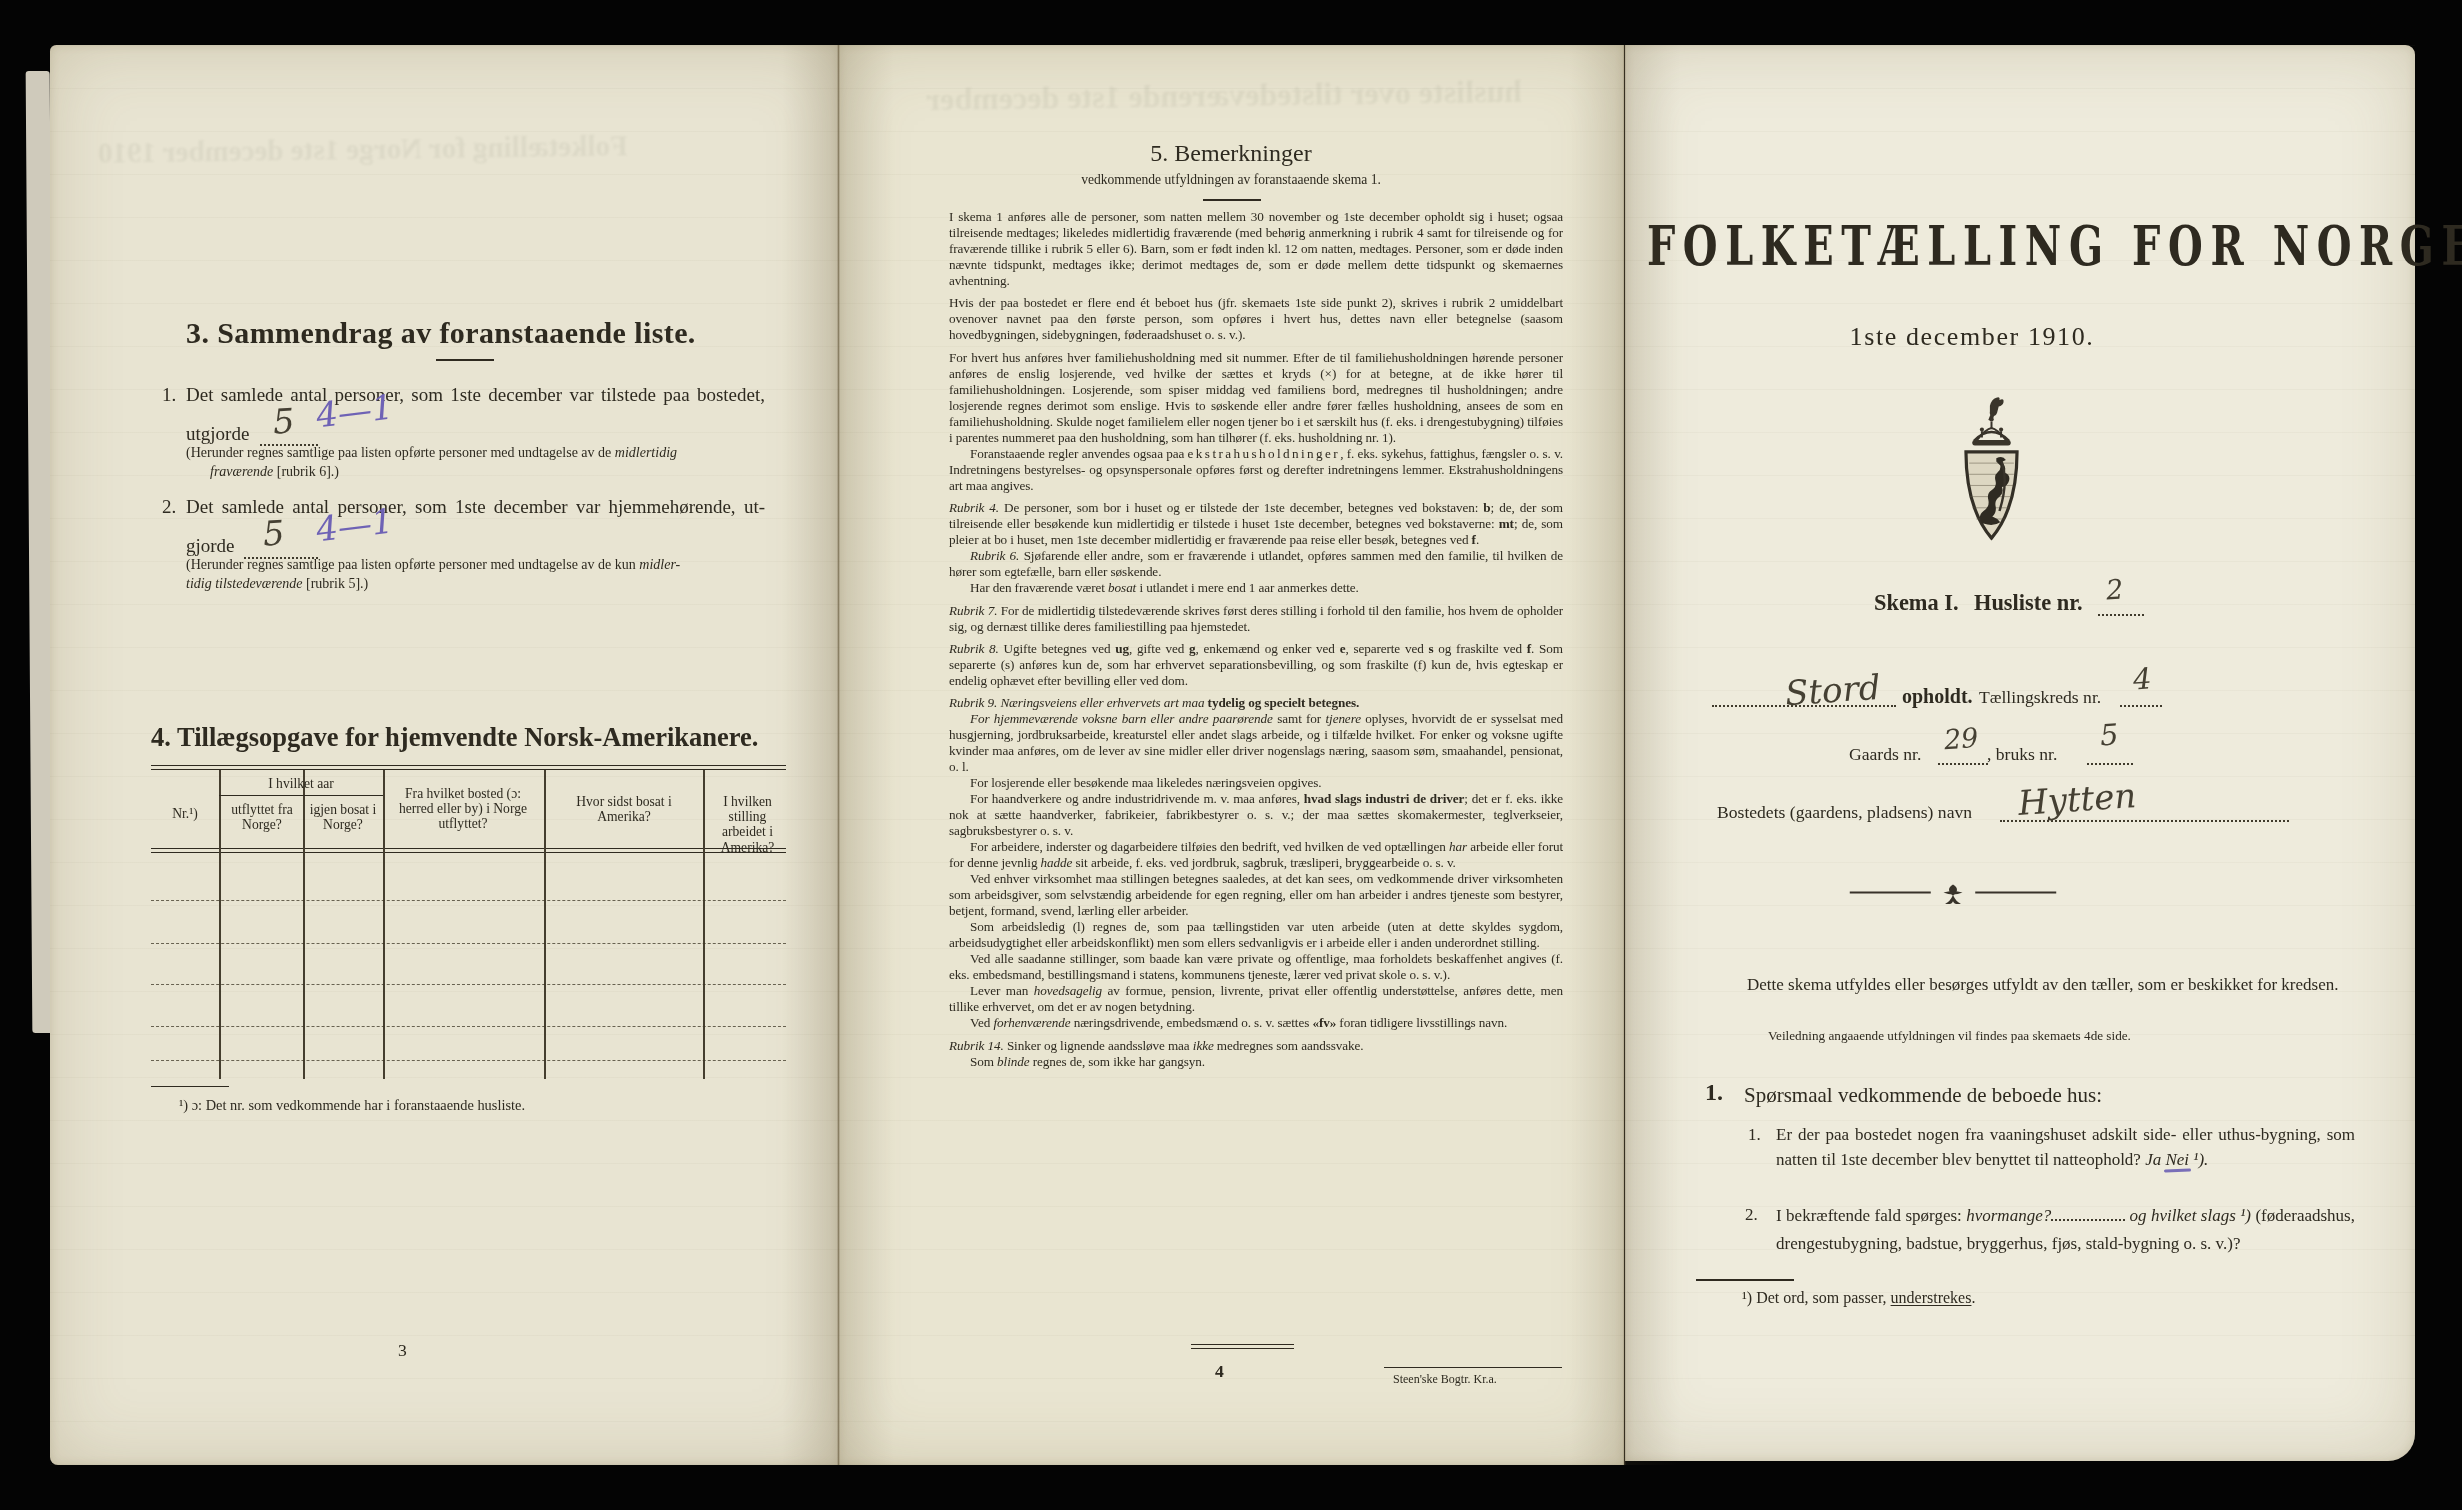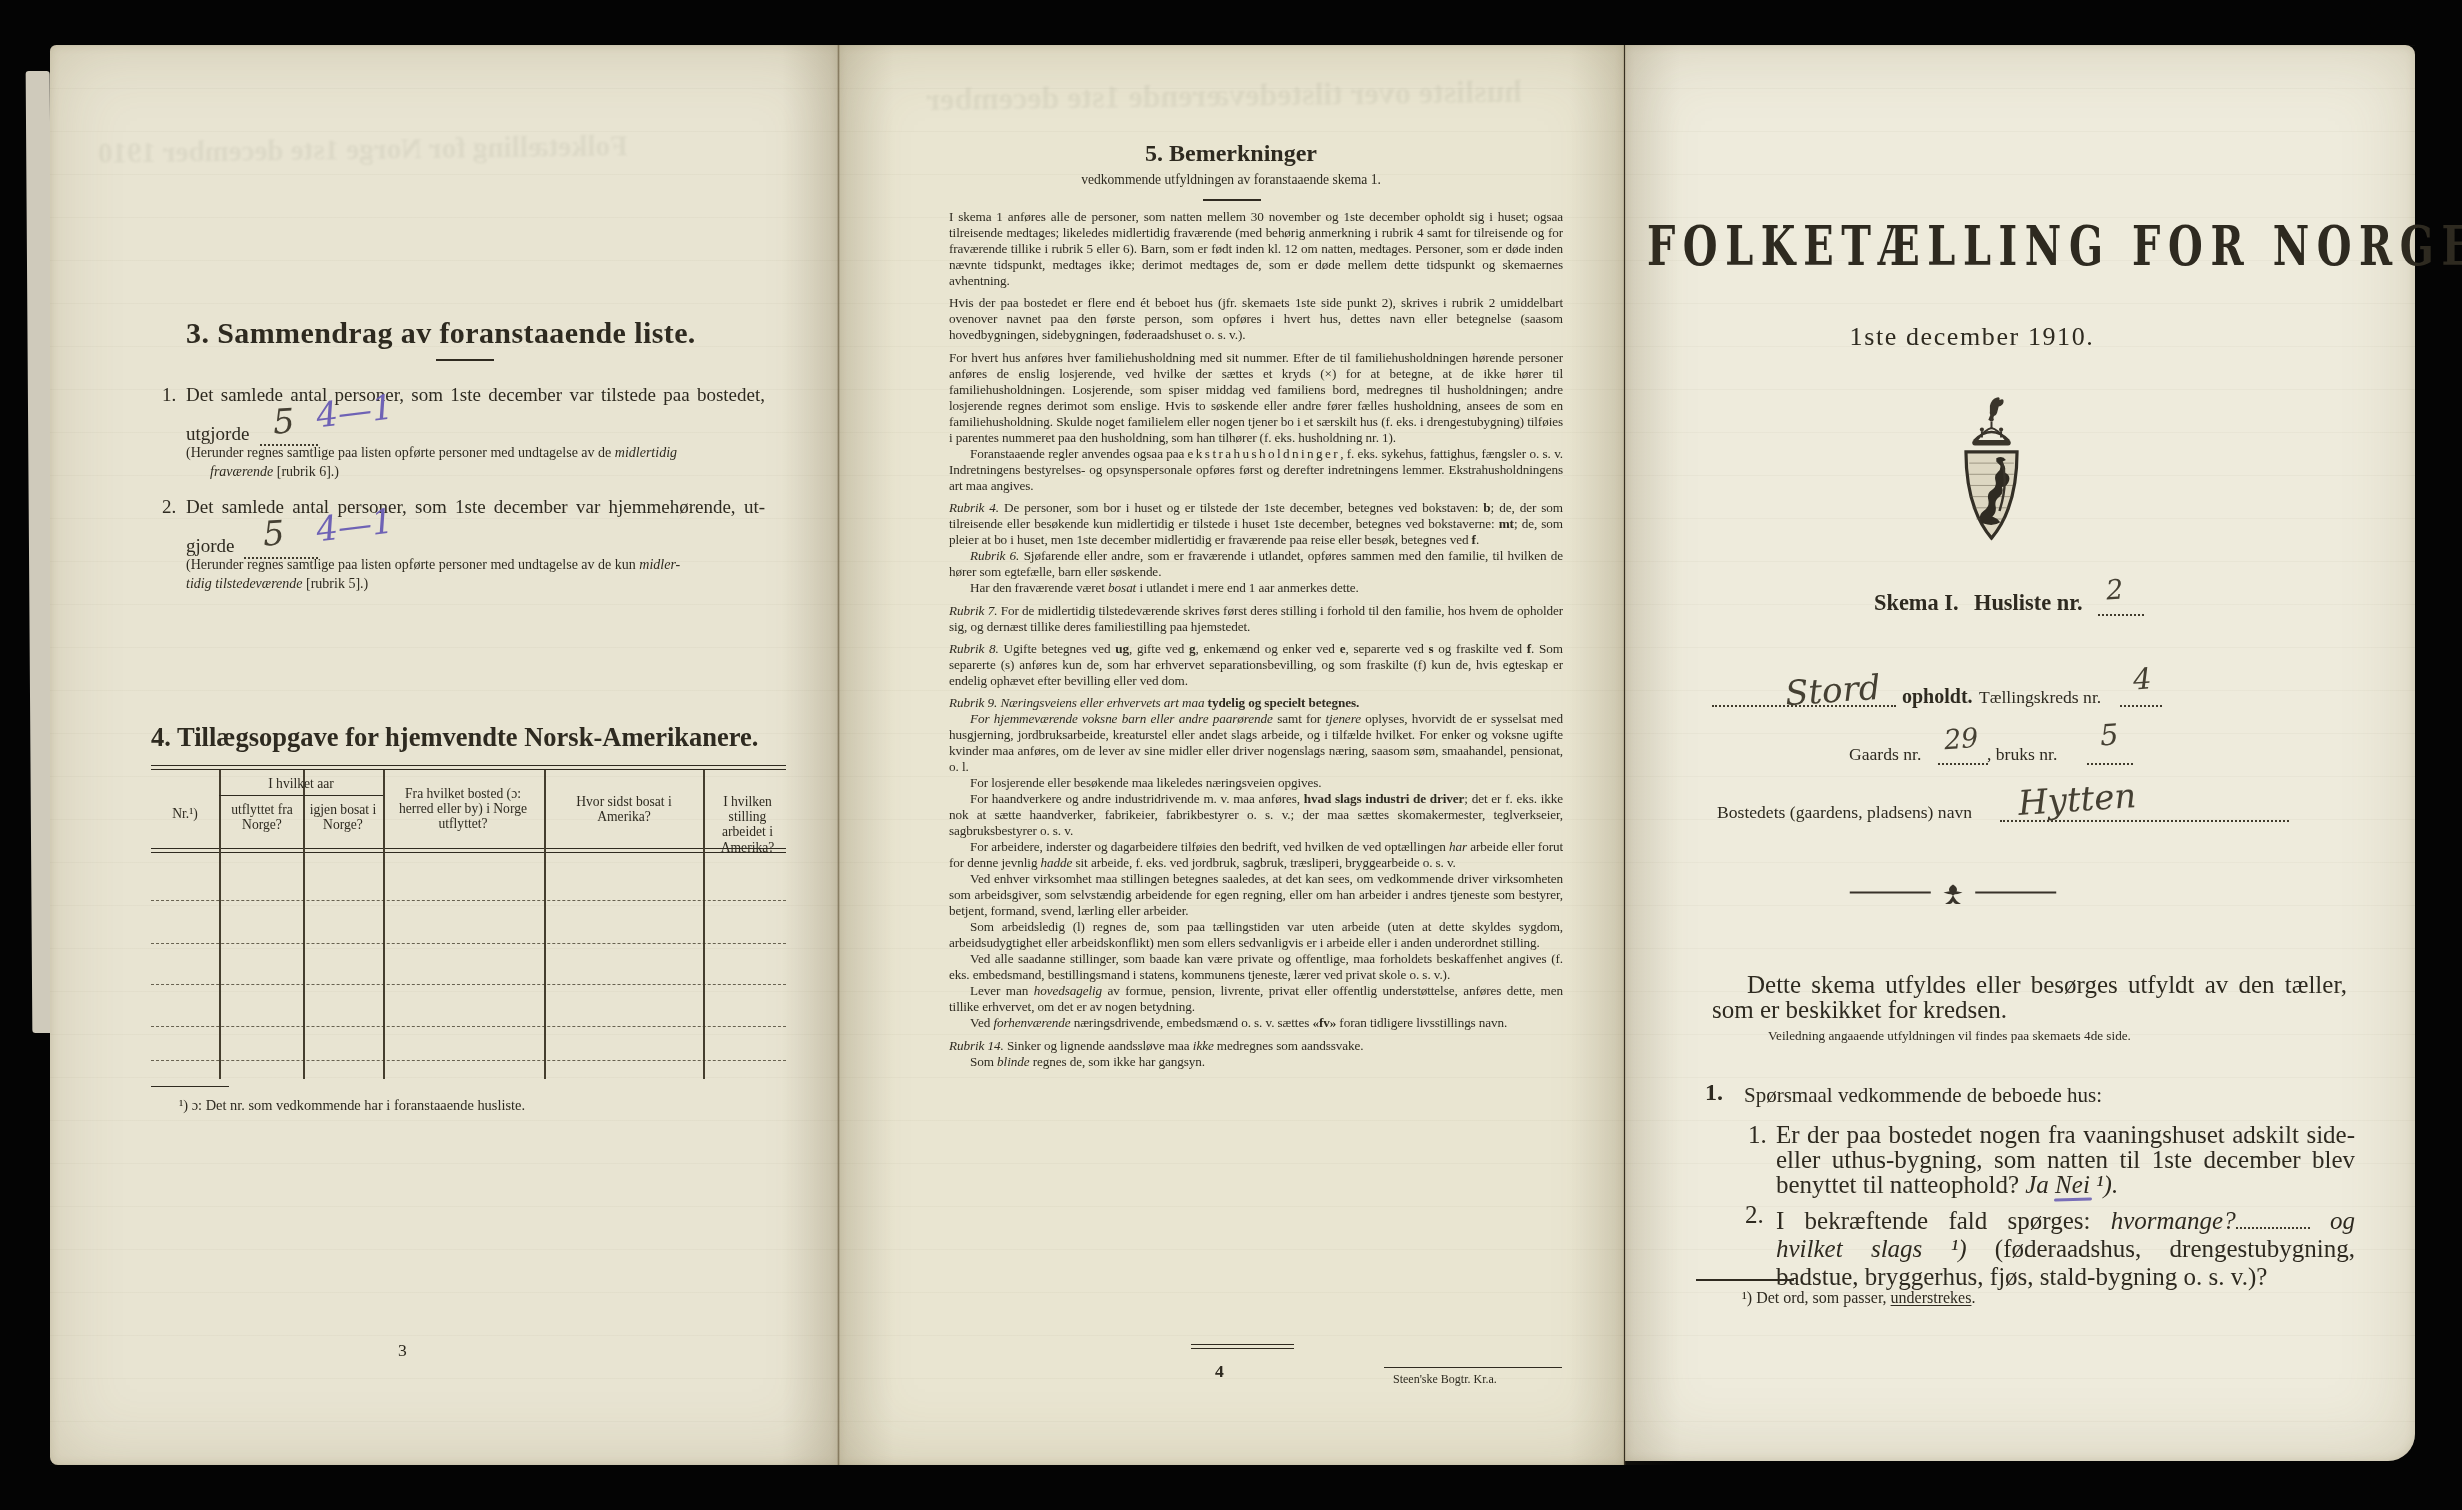--- a/index.html
+++ b/index.html
@@ -40,37 +40,37 @@
   .small18{font-size:14px;line-height:17.6px;}
   .dotline{border-bottom:2px dotted #3f3a2c;display:inline-block;}
   .hand{font-family:"DejaVu Serif","Liberation Serif",serif;font-style:italic;color:#454033;
         transform:rotate(-4deg);}
   .ink{font-family:"DejaVu Serif","Liberation Serif",serif;font-style:italic;color:#6e62b5;
        transform:rotate(-7deg);}
   .tbl-head{font-size:13.6px;line-height:15.2px;text-align:center;}
   .vline{position:absolute;width:1.6px;background:#453e2f;}
   .rowline{position:absolute;height:0.8px;border-top:1.2px dashed rgba(62,55,38,.75);}
   
-  .mp-title{font-size:24px;font-weight:bold;}
+  .mp-title{font-size:24px;font-weight:normal;}
   .mp-sub{font-size:13.6px;}
   .mp-items{position:absolute;left:111px;top:164px;width:614px;font-size:13.2px;line-height:16px;
             letter-spacing:-0.1px;height:1138px;overflow:hidden;}
   .mp-item{position:relative;margin-bottom:6.4px;}
   .mp-item p{margin:0;text-align:justify;}
   .mp-item p.ind{text-indent:21px;}
   .mp-foot{font-size:12px;}
   
   .rp-title{font-size:42px;font-weight:bold;letter-spacing:8px;white-space:nowrap;
             font-family:"DejaVu Serif",serif;transform:scale(.95,1.28);transform-origin:center top;}
   .rp-date{font-size:26px;letter-spacing:1.6px;}
   .lbl22{font-size:17.6px;}
   .lbl25{font-size:20px;font-weight:bold;}
   .skema{font-size:22.4px;font-weight:bold;}
   .hand-big{font-size:34px;}
-  .q{font-size:25px;line-height:25px;}
+  .q{font-size:17px;line-height:25px;}
   .neiu{position:relative;}
   .neiu::after{content:"";position:absolute;left:-1.6px;right:-1.6px;bottom:-3.2px;height:3.2px;
                background:#6c60b4;border-radius:2.4px;transform:rotate(-2deg);opacity:.9;}
   .dots90{display:inline-block;width:74px;border-bottom:2px dotted #3f3a2c;height:1em;}
   svg .lineart{fill:none;stroke:#38332a;}
 </style>
 </head>
 <body>
 
 <div class="stage">

